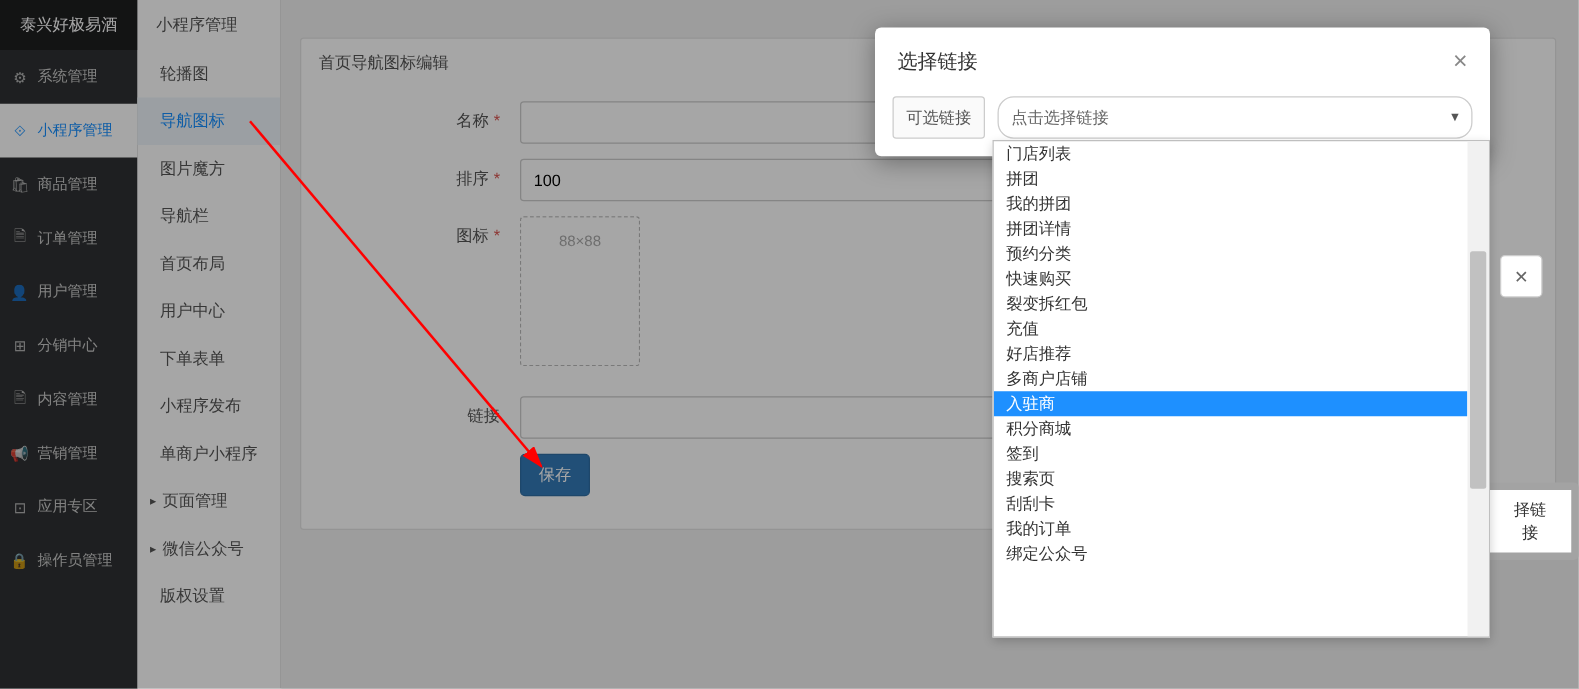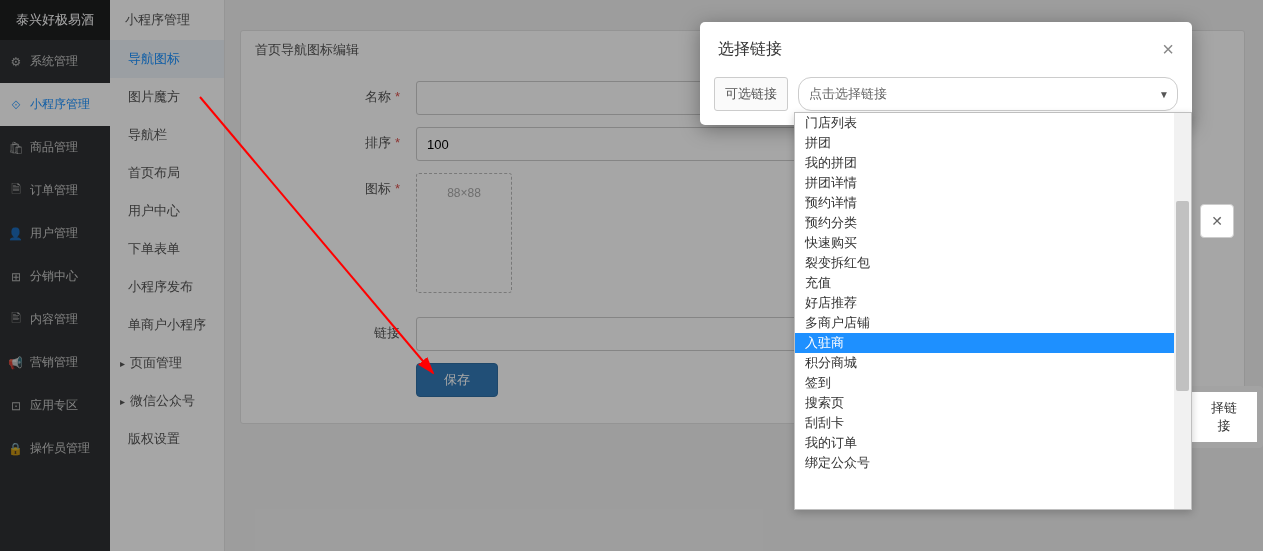--- a/index.html
+++ b/index.html
@@ -20,21 +20,21 @@
   .content { position:absolute; top:30px; left:240px; width:1005px; }
   .panel { background:#fff; border:1px solid #e3e3e3; border-radius:3px; }
   .panel-header { padding:10px 14px; font-size:13px; color:#555; }
   .form-row { display:flex; align-items:flex-start; padding:6px 0; }
   .form-label { width:155px; text-align:right; padding-right:16px; padding-top:7px; color:#555;}
   .req { color:#d9534f; margin-left:4px;}
   .form-ctrl { flex:1; display:flex; align-items:center;}
   .input { height:34px; border:1px solid #ccc; border-radius:3px; padding:0 10px; font-size:13px; width:750px; background:#fff;}
   .input.short { width:750px; }
   .icon-box { width:96px; height:120px; border:1px dashed #bbb; border-radius:3px; display:flex; align-items:flex-start; justify-content:center; padding-top:12px; color:#aaa; font-size:12px;}
-  .btn-primary { background:#337ab7; color:#fff; border:1px solid #2e6da4; border-radius:4px; padding:7px 27px; font-size:13px; cursor:pointer;}
+  .btn-primary { background:#337ab7; color:#fff; border:1px solid #2e6da4; border-radius:4px; padding:7px 14px; font-size:13px; cursor:pointer;}
   .btn-outline { background:#fff; color:#333; border:6px solid #a3a3a3; border-radius:4px; padding:7px 14px; font-size:13px; cursor:pointer;margin-top:17px;}
   .close-btn-square { width:34px; height:34px; border:1px solid #ccc; background:#fff; border-radius:4px; display:flex; align-items:center; justify-content:center; font-size:14px; color:#666; cursor:pointer;}
 
   
   .link-row-extra { position:absolute; left:1185px; top:369px; }
   .x-btn-extra   { position:absolute; left:1200px; top:204px; }
 
   
   .overlay { position:absolute; top:0; left:0; width:1263px; height:551px; background:rgba(0,0,0,.35); }
   
@@ -101,20 +101,21 @@
       <div class="item">
         <span class="ic">🔒</span>
         <span>操作员管理</span>
       </div>
     </div>
 </div>
 
 <div class="sub-nav">
   <div class="header">小程序管理</div>
   <div id="subnav-items">
+      <div class="sitem">轮播图</div>
       <div class="sitem active">导航图标</div>
       <div class="sitem">图片魔方</div>
       <div class="sitem">导航栏</div>
       <div class="sitem">首页布局</div>
       <div class="sitem">用户中心</div>
       <div class="sitem">下单表单</div>
       <div class="sitem">小程序发布</div>
       <div class="sitem">单商户小程序</div>
     </div>
   <div id="subnav-expandable">
@@ -195,21 +196,20 @@
     </div>
   </div>
 </div>
 
 <div class="dropdown">
   <div class="dd-list" id="dd-list">
       <div class="dd-item">门店列表</div>
       <div class="dd-item">拼团</div>
       <div class="dd-item">我的拼团</div>
       <div class="dd-item">拼团详情</div>
-      <div class="dd-item">预约详情</div>
       <div class="dd-item">预约分类</div>
       <div class="dd-item">快速购买</div>
       <div class="dd-item">裂变拆红包</div>
       <div class="dd-item">充值</div>
       <div class="dd-item">好店推荐</div>
       <div class="dd-item">多商户店铺</div>
       <div class="dd-item highlight">入驻商</div>
       <div class="dd-item">积分商城</div>
       <div class="dd-item">签到</div>
       <div class="dd-item">搜索页</div>

